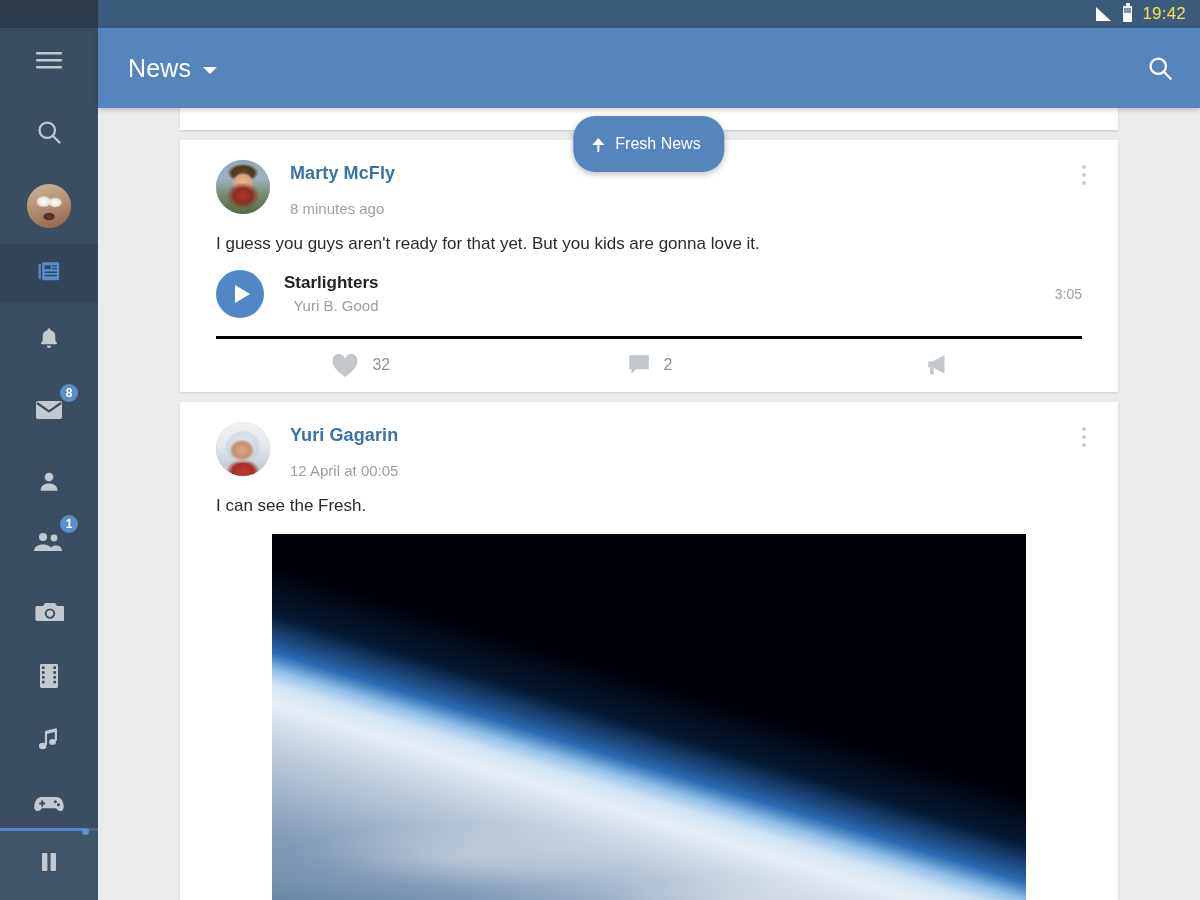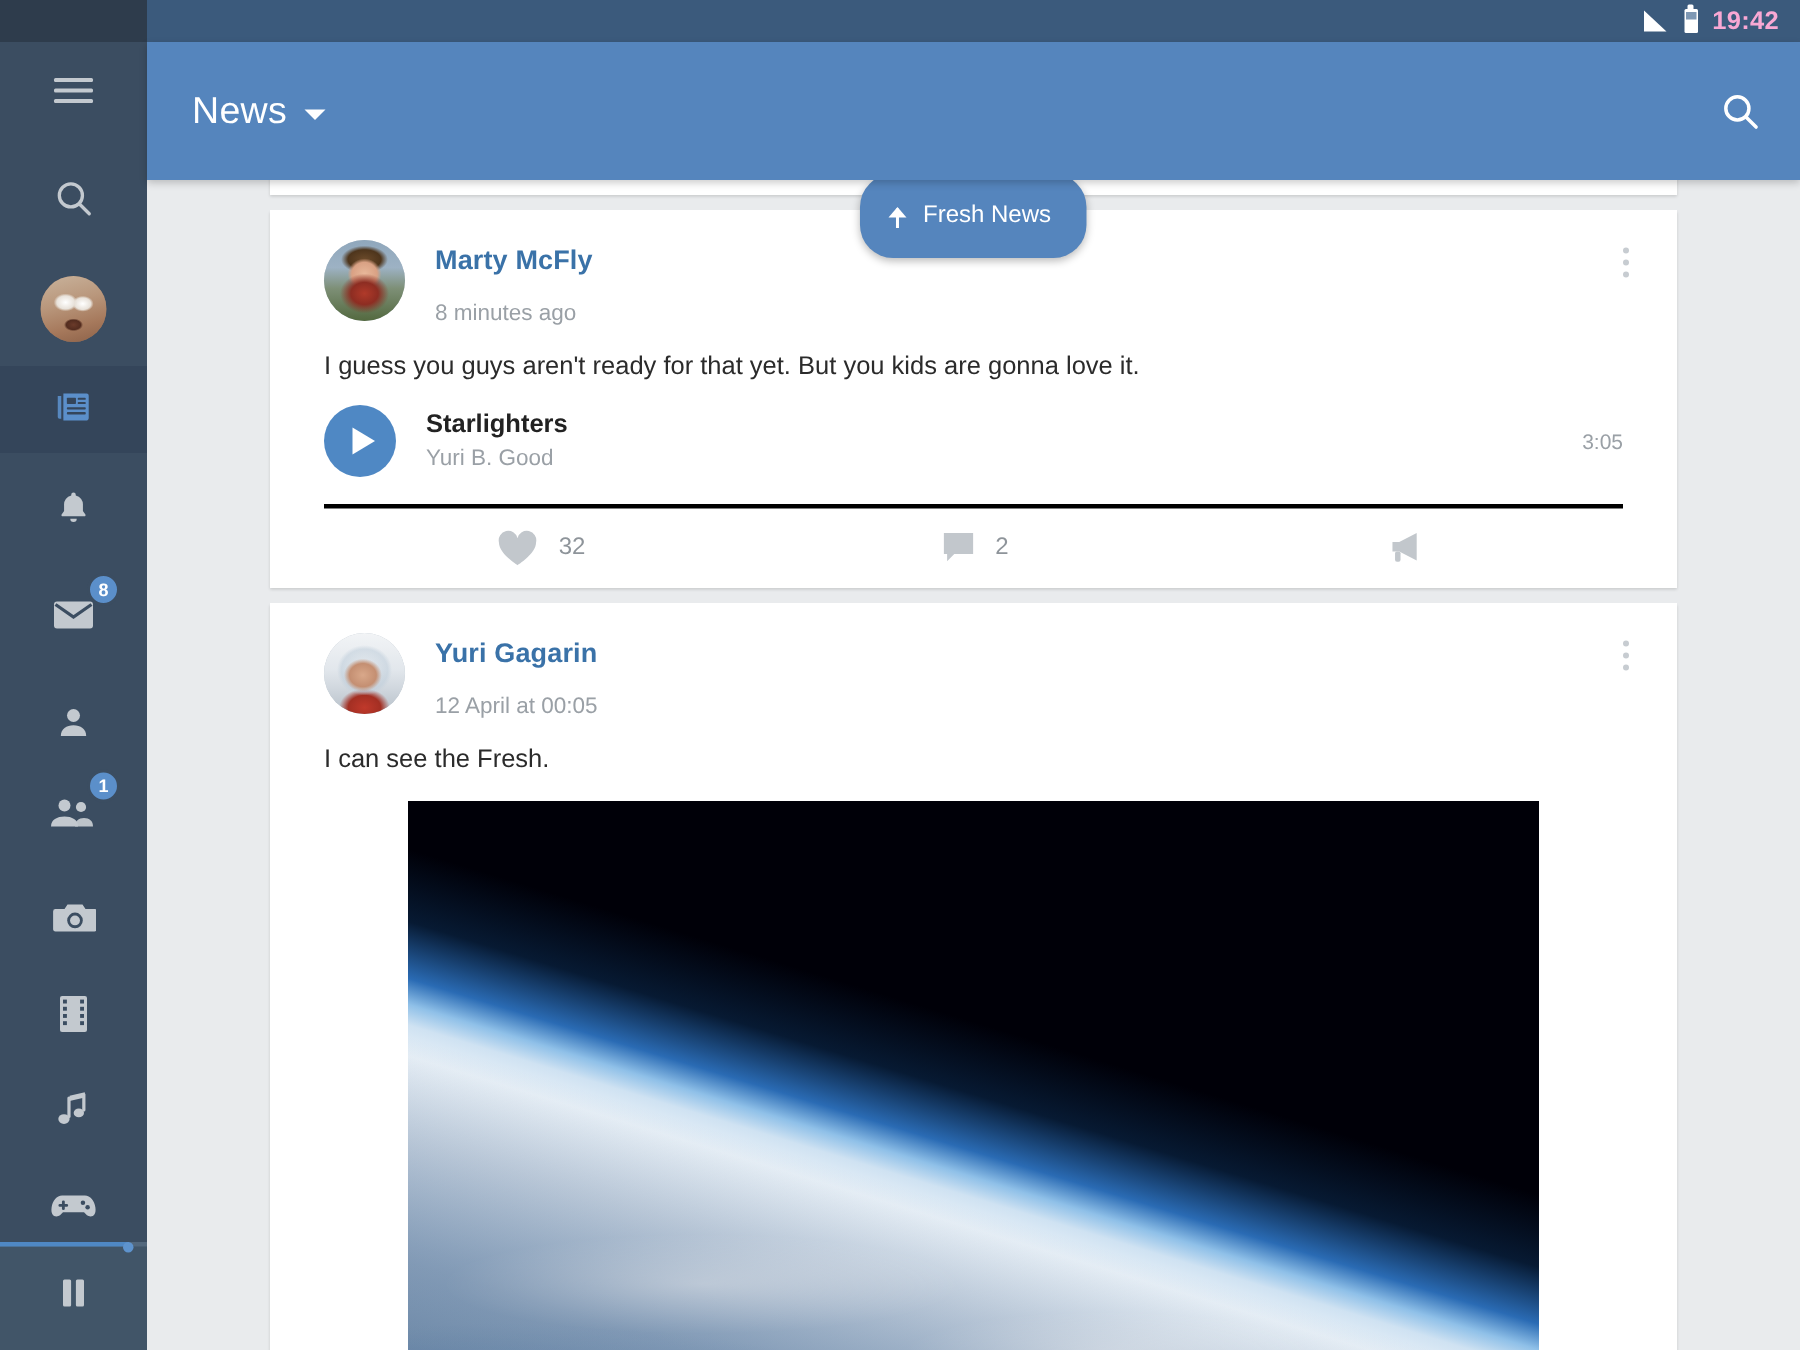--- a/index.html
+++ b/index.html
@@ -12,21 +12,21 @@
   #app { position: relative; width: 1200px; height: 900px; }
 
   
   .statusbar {
     position: absolute; top: 0; left: 98px; right: 0; height: 28px;
     background: #3b5a7c;
     display: flex; align-items: center; justify-content: flex-end;
     padding-right: 14px; gap: 10px;
   }
   .statusbar .time {
-    color: #f9a8d4; font-size: 17px; font-weight: bold; letter-spacing: .2px;
+    color: #fde047; font-size: 17px; font-weight: normal; letter-spacing: .2px;
   }
   .sig { width: 17px; height: 14px; position: relative; }
   .sig::after {
     content: ""; position: absolute; left: 0; bottom: 0;
     width: 0; height: 0;
     border-left: 15px solid #ffffff;
     border-top: 14px solid transparent;
   }
   .batt {
     width: 9px; height: 16px; border: 0; background: #ffffff;
@@ -79,21 +79,21 @@
   .player-progress > i {
     display: block; height: 3px; background: #4f88c4; width: 88%;
   }
   .player-knob {
     position: absolute; top: 0px; left: 84%;
     width: 7px; height: 7px; border-radius: 50%; background: #5e93cd;
   }
 
   
   .appbar {
-    position: absolute; top: 28px; left: 98px; right: 0; height: 92px;
+    position: absolute; top: 28px; left: 98px; right: 0; height: 80px;
     background: #5585bd;
     display: flex; align-items: center;
     box-shadow: 0 2px 5px rgba(0,0,0,.20);
     z-index: 6;
   }
   .appbar .title {
     color: #ffffff; font-size: 25px; margin-left: 30px; letter-spacing: .2px;
   }
   .caret {
     width: 0; height: 0; margin-left: 12px; margin-top: 4px;
@@ -142,21 +142,21 @@
   .play {
     width: 48px; height: 48px; border-radius: 50%; background: #4f88c4;
     display: flex; align-items: center; justify-content: center; flex: 0 0 48px;
   }
   .play::after {
     content:""; width:0; height:0; margin-left:4px;
     border-left: 15px solid #ffffff;
     border-top: 9px solid transparent;
     border-bottom: 9px solid transparent;
   }
-  .audio .meta { margin-left: 20px; }
+  .audio .meta { margin-left: 20px; text-align: right; }
   .audio .track { font-size: 17px; font-weight: bold; color: #222; }
   .audio .artist { font-size: 15px; color: #9aa0a6; margin-top: 4px; }
   .audio .dur { margin-left: auto; font-size: 14px; color: #9aa0a6; padding-right: 12px; }
 
   .actions {
     display: flex; margin: 18px 36px 0 36px;
     border-top: 3px solid #000000; height: 56px; align-items: center;
   }
   .act { flex: 1; display: flex; align-items: center; justify-content: center; gap: 12px; }
   .act .cnt { color: #8e949a; font-size: 16px; }

